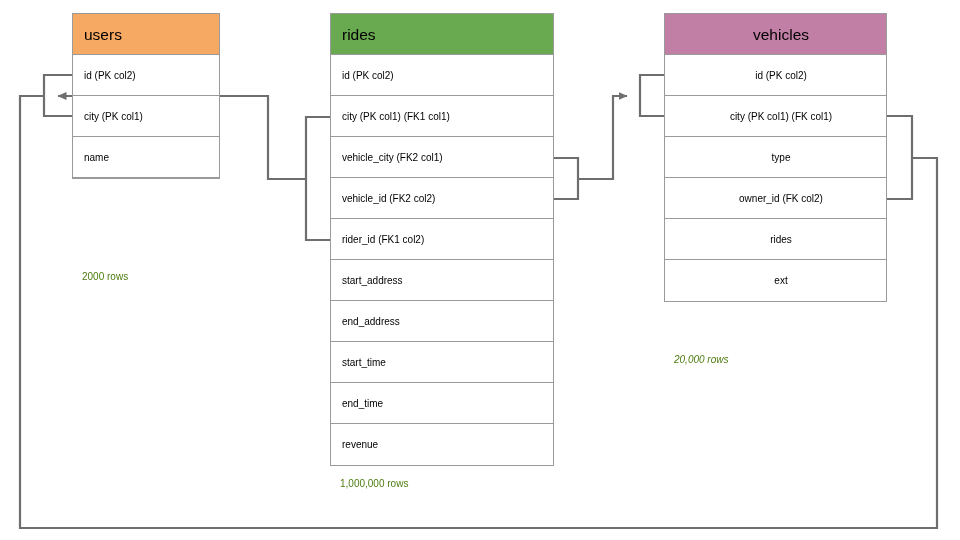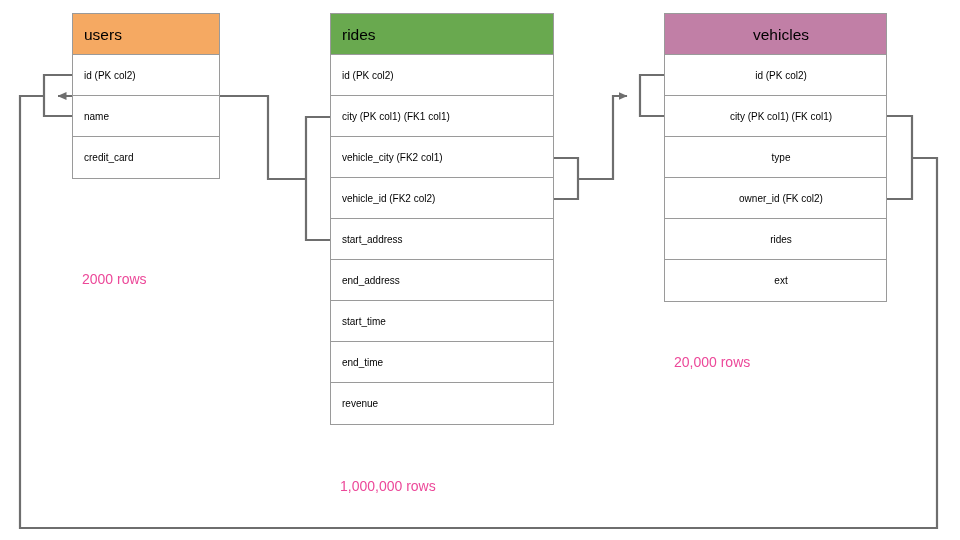--- a/index.html
+++ b/index.html
@@ -55,22 +55,22 @@
     border-bottom: 1px solid #9a9a9a;
     white-space: nowrap;
     overflow: hidden;
     background: #ffffff;
   }
   .entity-field.last {
     border-bottom: none;
   }
   .rowcount {
     position: absolute;
-    font-size: 14px;
-    color: #ec4899;
+    font-size: 10px;
+    color: #4d7c0f;
     white-space: nowrap;
   }
 </style>
 </head>
 <body>
 
 <div id="diagram-canvas">
 
   <svg id="connectors" viewBox="0 0 960 540" width="960" height="540" xmlns="http://www.w3.org/2000/svg">
     <defs>
@@ -95,43 +95,44 @@
 
       <path d="M887,116 L912,116 L912,199 L887,199"></path>
 
       <path d="M912,158 L937,158 L937,528 L20,528 L20,96 L44,96"></path>
     </g>
   </svg>
 
   <div class="entity" style="left:72px; top:13px; width:148px;">
     <div class="entity-header" style="background:#f5a962;">users</div>
     <div class="entity-field">id (PK col2)</div>
+    <div class="entity-field">city (PK col1)</div>
     <div class="entity-field">name</div>
-    <div class="entity-field last">credit_card</div>
   </div>
   <div class="rowcount" style="left:82px; top:271px;">2000 rows</div>
 
   <div class="entity" style="left:330px; top:13px; width:224px;">
     <div class="entity-header" style="background:#69a94f;">rides</div>
     <div class="entity-field">id (PK col2)</div>
     <div class="entity-field">city (PK col1) (FK1 col1)</div>
     <div class="entity-field">vehicle_city (FK2 col1)</div>
     <div class="entity-field">vehicle_id (FK2 col2)</div>
+    <div class="entity-field">rider_id (FK1 col2)</div>
     <div class="entity-field">start_address</div>
     <div class="entity-field">end_address</div>
     <div class="entity-field">start_time</div>
     <div class="entity-field">end_time</div>
     <div class="entity-field last">revenue</div>
   </div>
   <div class="rowcount" style="left:340px; top:478px;text-align:right;">1,000,000 rows</div>
 
   <div class="entity" style="left:664px; top:13px; width:223px;text-align:center;">
     <div class="entity-header" style="background:#c17fa6;">vehicles</div>
     <div class="entity-field">id (PK col2)</div>
     <div class="entity-field">city (PK col1) (FK col1)</div>
     <div class="entity-field">type</div>
     <div class="entity-field">owner_id (FK col2)</div>
     <div class="entity-field">rides</div>
     <div class="entity-field last">ext</div>
   </div>
-  <div class="rowcount" style="left:674px; top:354px;">20,000 rows</div>
+  <div class="rowcount" style="left:674px; top:354px;font-style:italic;">20,000 rows</div>
 
 </div>
 
 </body></html>

